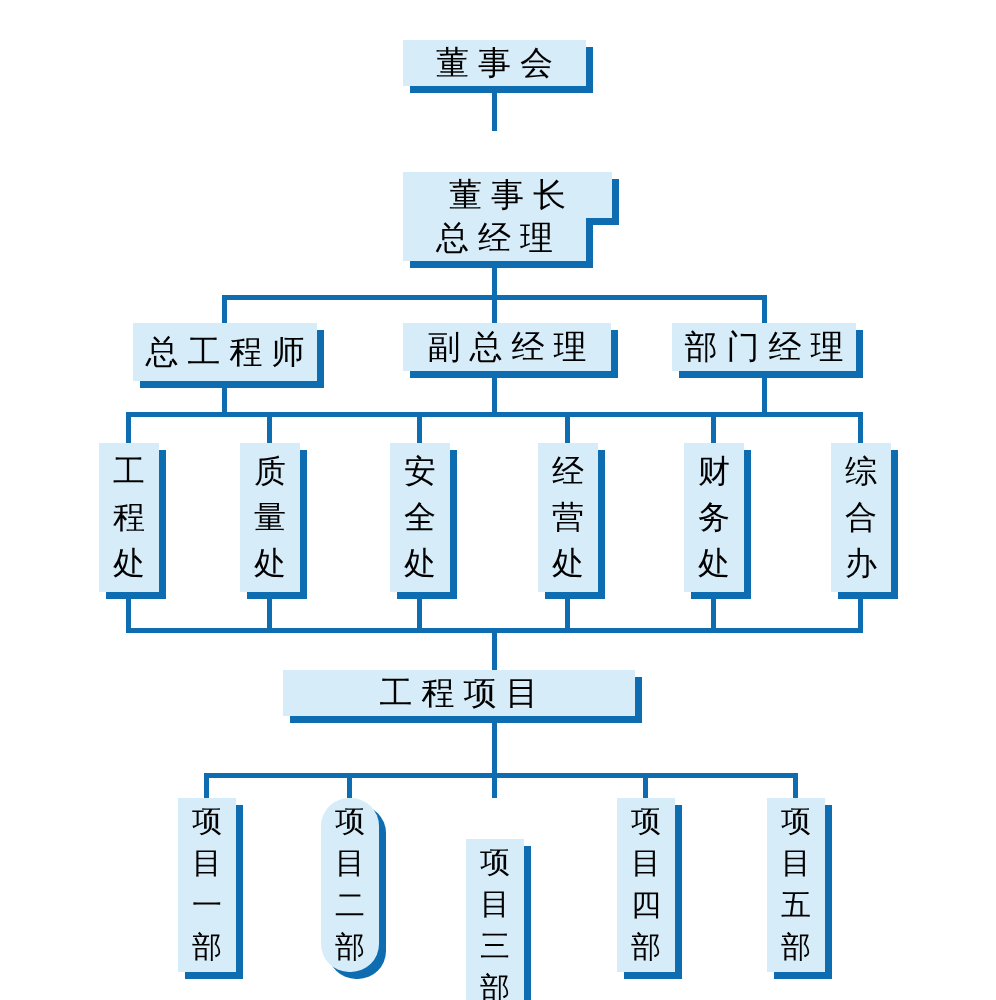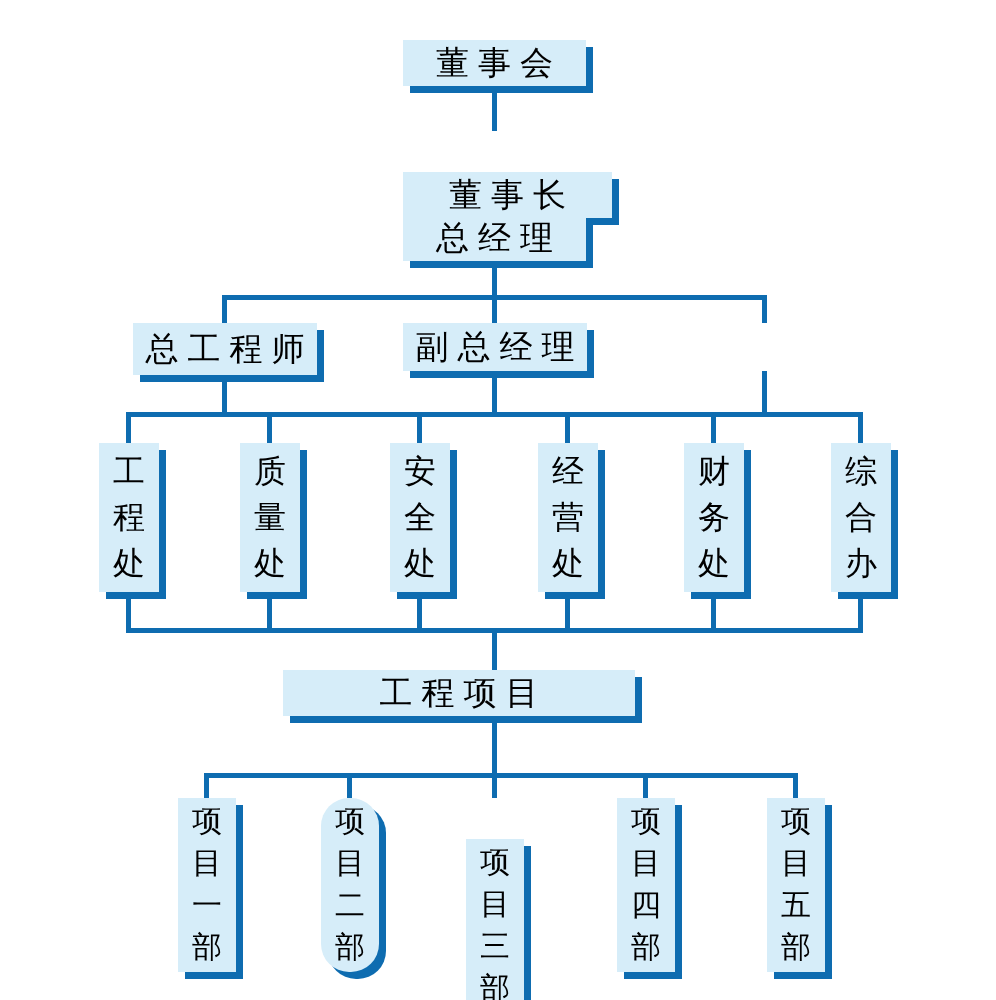--- a/index.html
+++ b/index.html
@@ -113,24 +113,25 @@
   <div class="line" style="left:492px;top:773px;width:5px;height:25px;"></div>
   <div class="line" style="left:643px;top:773px;width:5px;height:25px;"></div>
   <div class="line" style="left:793px;top:773px;width:5px;height:25px;"></div>
 
   <div class="box hbox" style="left:403px;top:40px;width:183px;">董事会</div>
 
   <div class="box hbox" style="left:403px;top:131px;width:209px;margin-top:41px;">董事长</div>
 
   <div class="box hbox" style="left:403px;top:215px;width:183px;">总经理</div>
 
-  <div class="box hbox" style="left:133px;top:323px;width:184px;height:52px;text-align:right;">总工程师</div>
+  <div class="box hbox" style="left:133px;top:323px;width:184px;height:58px;text-align:right;">总工程师</div>
 
-  <div class="box hbox" style="left:403px;top:323px;width:184px;height:48px;text-align:right;">副总经理</div>
+  <div class="box hbox" style="left:403px;top:323px;width:208px;height:48px;text-align:right;">副总经理</div>
 
+  <div class="box hbox" style="left:672px;top:323px;width:184px;height:48px;">部门经理</div>
 
   <div class="box vbox dept" style="left:99px;top:443px;">工程处</div>
 
   <div class="box vbox dept" style="left:240px;top:443px;">质量处</div>
 
   <div class="box vbox dept" style="left:390px;top:443px;">安全处</div>
 
   <div class="box vbox dept" style="left:538px;top:443px;">经营处</div>
 
   <div class="box vbox dept" style="left:684px;top:443px;">财务处</div>

